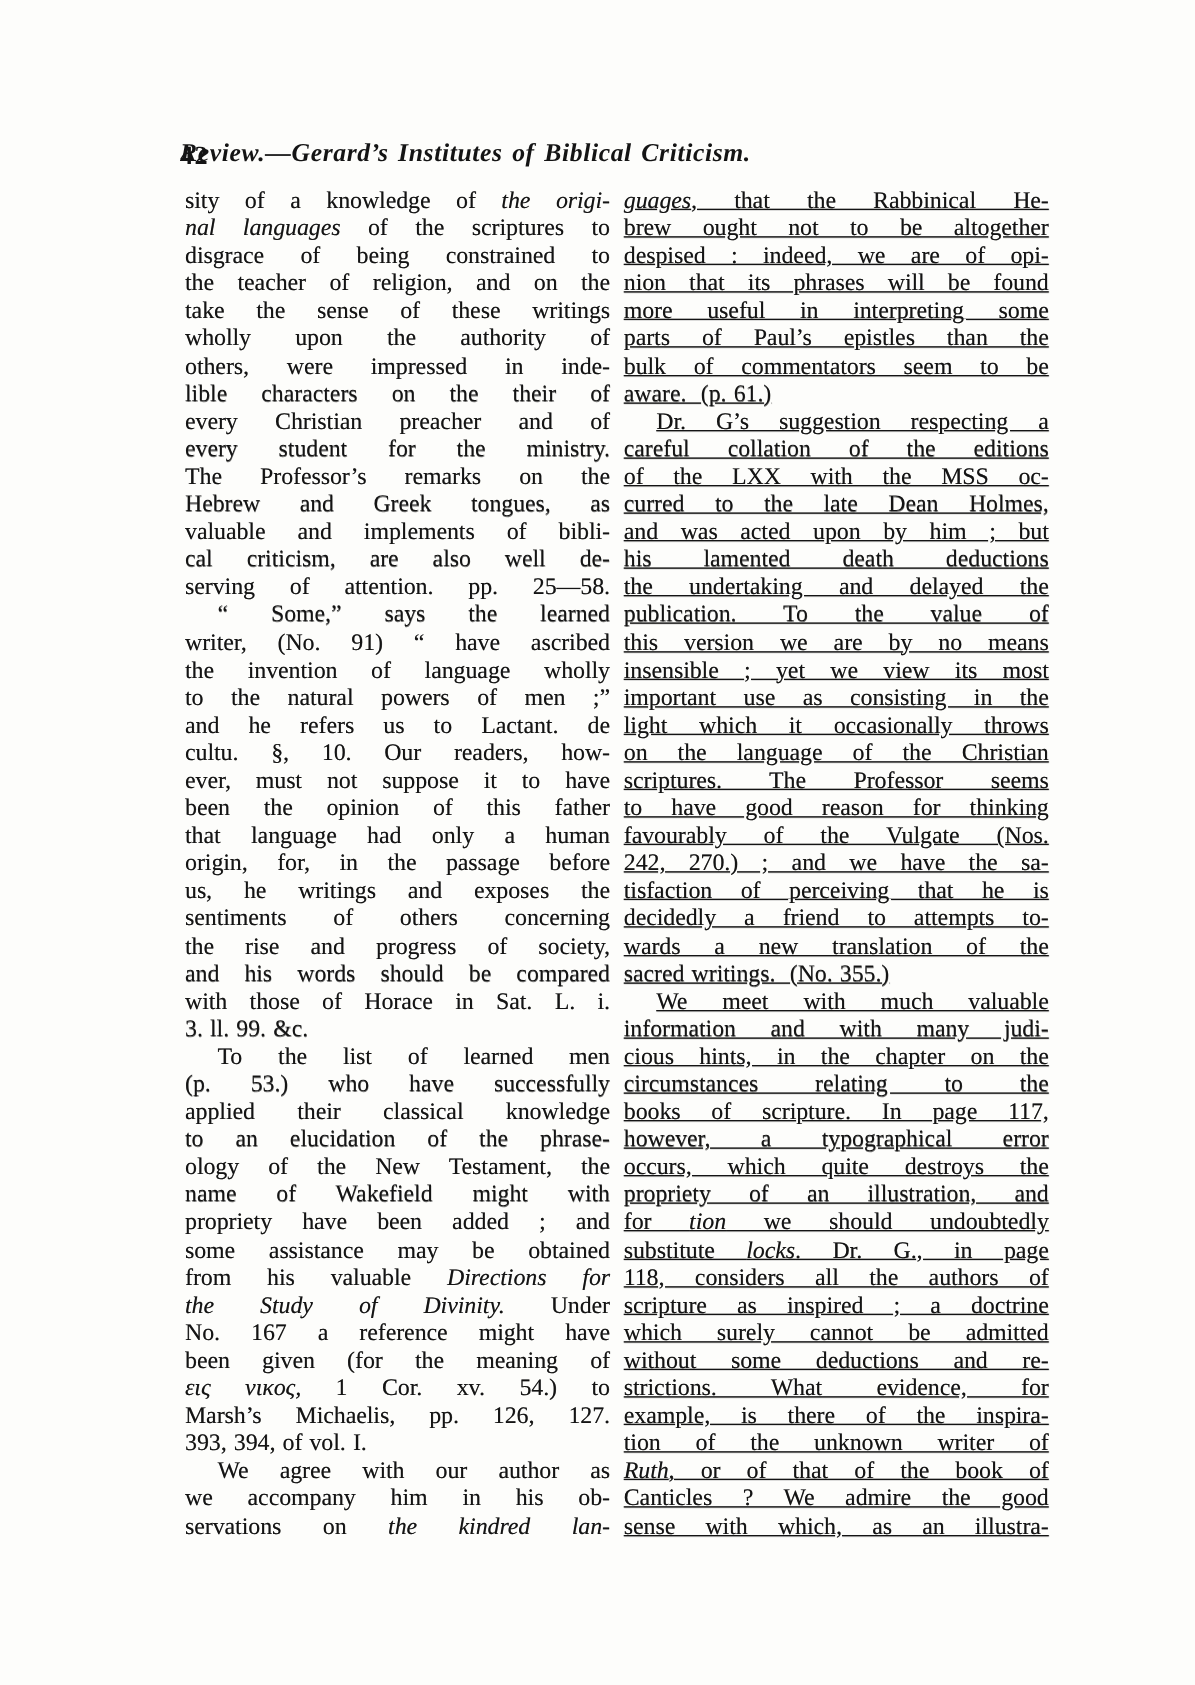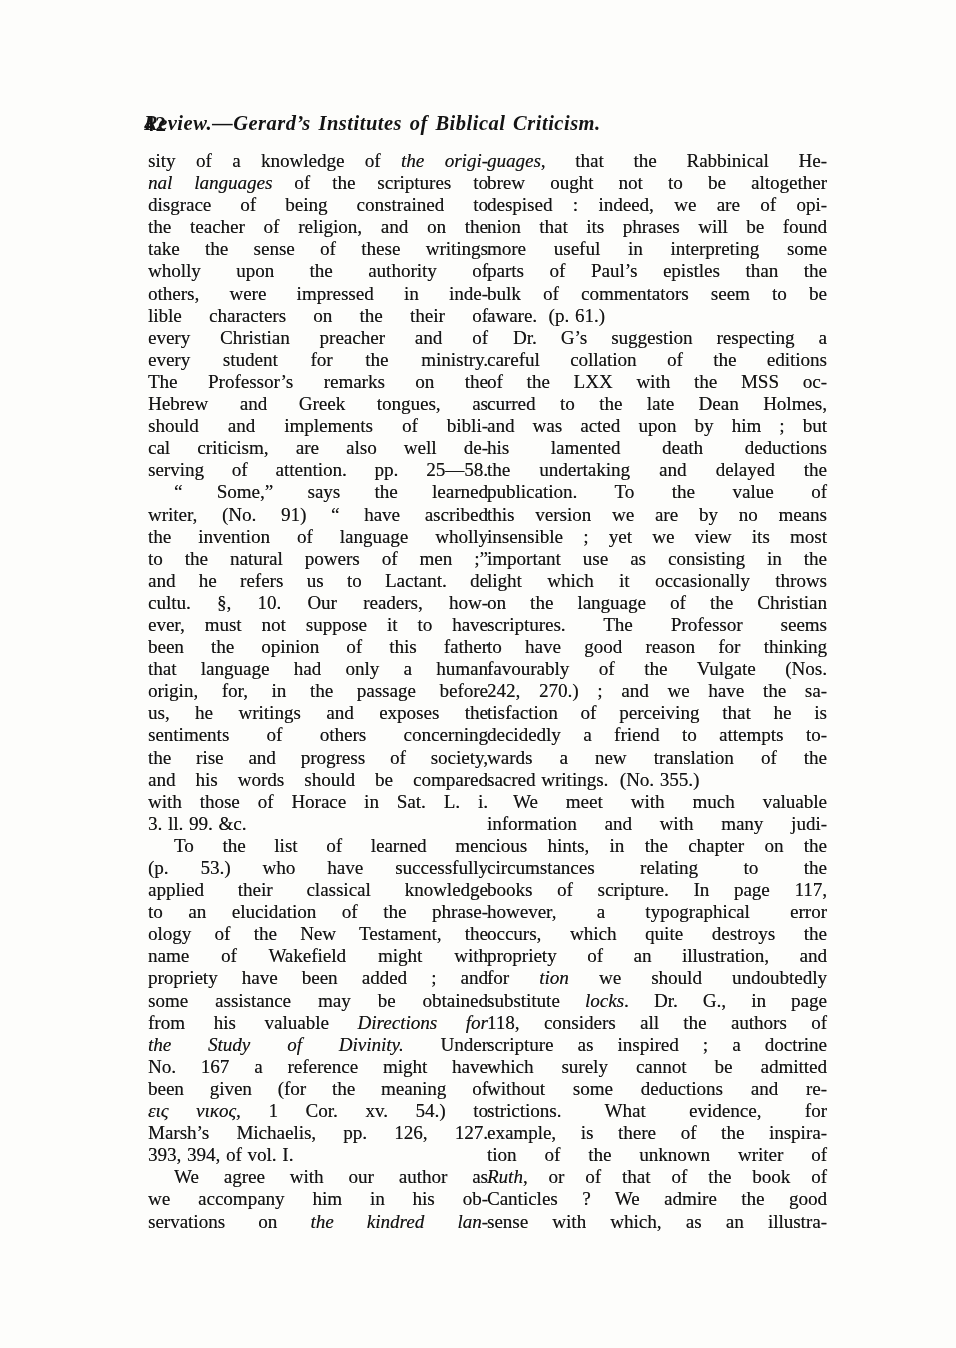--- a/index.html
+++ b/index.html
@@ -38,21 +38,21 @@
   }
   .column {
     position: absolute;
     top: 150px;
     width: 340px;
     font-size: 19px;
     word-spacing: 1px;
     text-shadow: 0.2px 0.2px 0.4px rgba(10,10,10,0.55);
   }
   .column.left  { left: 148px; }
-  .column.right { left: 487px; }
+  .column.right { left: 499px; text-decoration: underline; }
   .line {
     height: 22.1px;
     line-height: 22.1px;
     text-align: justify;
     text-align-last: justify;
     white-space: nowrap;
     overflow: visible;
   }
   .line.end { text-align-last: left; white-space: normal; }
   .line.indent { text-indent: 26px; }
@@ -73,21 +73,21 @@
       <div class="line"><span>disgrace of being constrained to</span></div>
       <div class="line"><span>the teacher of religion, and on the</span></div>
       <div class="line"><span>take the sense of these writings</span></div>
       <div class="line"><span>wholly upon the authority of</span></div>
       <div class="line"><span>others, were impressed in inde-</span></div>
       <div class="line"><span>lible characters on the their of</span></div>
       <div class="line"><span>every Christian preacher and of</span></div>
       <div class="line"><span>every student for the ministry.</span></div>
       <div class="line"><span>The Professor’s remarks on the</span></div>
       <div class="line"><span>Hebrew and Greek tongues, as</span></div>
-      <div class="line"><span>should and implements of bibli-</span></div>
+      <div class="line"><span>valuable and implements of bibli-</span></div>
       <div class="line"><span>cal criticism, are also well de-</span></div>
       <div class="line"><span>serving of attention. pp. 25—58.</span></div>
       <div class="line indent"><span>“ Some,” says the learned</span></div>
       <div class="line"><span>writer, (No. 91) “ have ascribed</span></div>
       <div class="line"><span>the invention of language wholly</span></div>
       <div class="line"><span>to the natural powers of men ;”</span></div>
       <div class="line"><span>and he refers us to Lactant. de</span></div>
       <div class="line"><span>cultu. §, 10. Our readers, how-</span></div>
       <div class="line"><span>ever, must not suppose it to have</span></div>
       <div class="line"><span>been the opinion of this father</span></div>

